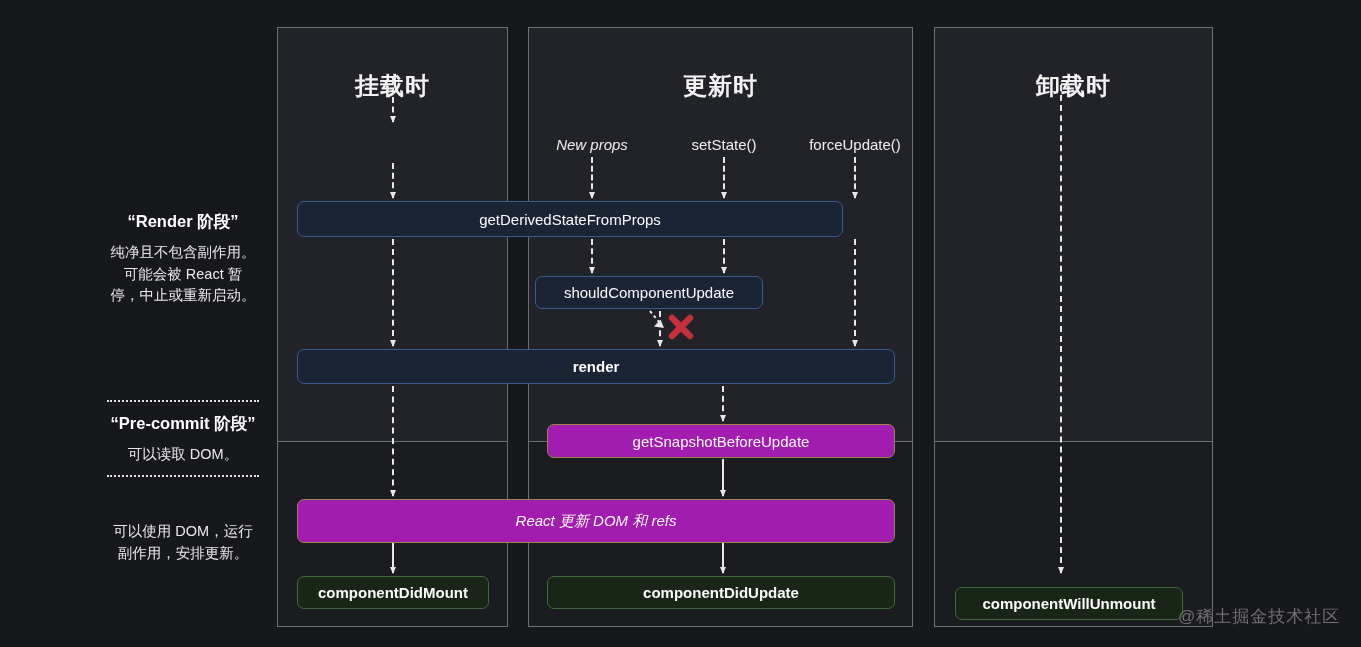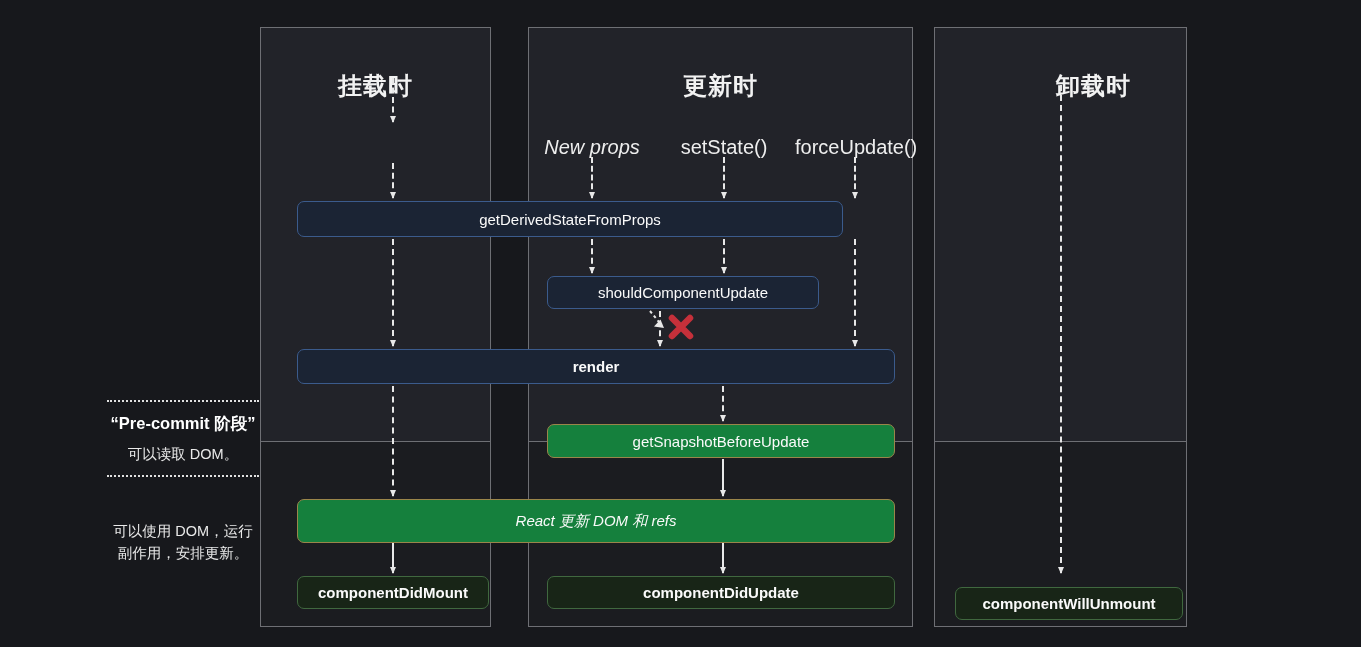--- a/index.html
+++ b/index.html
@@ -13,61 +13,67 @@
   .col{position:absolute;top:27px;height:600px;border:1px solid #6e6f74;background:#1b1c20;box-sizing:border-box;}
   .col .upper{position:absolute;left:0;right:0;top:0;height:413px;background:#222329;border-bottom:1px solid #6e6f74;}
   .col-title{position:absolute;top:42px;width:100%;text-align:center;font-size:24px;font-weight:bold;letter-spacing:1px;}
   
   .node{
     position:absolute;box-sizing:border-box;border-radius:7px;
     display:flex;align-items:center;justify-content:center;
     font-size:15px;color:#fafafa;z-index:6;
   }
   .blue {background:#1b2434;border:1.5px solid #3b5b8c;}
-  .gold {background:#15803d;border:1.5px solid #9a854a;}
+  .gold {background:#a21caf;border:1.5px solid #9a854a;}
   .green{background:#182517;border:1.5px solid #40683f;}
   .bold{font-weight:bold;}
   .italic{font-style:italic;}
   
   .varrow{position:absolute;width:0;border-left:2px dashed #e8e8e8;z-index:3;}
   .varrow.solid{border-left-style:solid;}
   .varrow::after{
     content:"";position:absolute;left:-4px;bottom:-1px;width:0;height:0;
     border:3.5px solid transparent;border-top:7px solid #e8e8e8;border-bottom:none;
   }
   
-  .trigger{position:absolute;top:136px;font-size:20px;text-align:center;color:#eeeeee;z-index:4;}
+  .trigger{position:absolute;top:136px;font-size:15px;text-align:center;color:#eeeeee;z-index:4;}
   
   .phase{position:absolute;left:92px;width:182px;text-align:center;z-index:2;}
   .phase-title{font-size:16.5px;font-weight:bold;margin-bottom:9px;color:#ffffff;}
   .phase-desc{font-size:14.5px;line-height:21.5px;color:#e9e9e9;}
   .dotted-rule{position:absolute;left:107px;width:152px;border-top:2.5px dotted #e0e0e0;z-index:2;}
   
   .watermark{position:absolute;left:1178px;top:605px;font-size:17px;color:#707070;letter-spacing:1px;z-index:8;}
   .red-x{position:absolute;z-index:7;}
   .cursor-arrow{position:absolute;z-index:7;}
 </style>
 </head>
 <body>
 
 <div id="canvas">
 
-  <div class="col" style="left:260px;width:231px;">
+  <div class="col" style="left:277px;width:231px;">
     <div class="upper"></div>
     <div class="col-title">挂载时</div>
   </div>
   <div class="col" style="left:528px;width:385px;">
     <div class="upper"></div>
     <div class="col-title">更新时</div>
   </div>
-  <div class="col" style="left:934px;width:253px;padding-left:33px;">
+  <div class="col" style="left:934px;width:279px;">
     <div class="upper"></div>
     <div class="col-title">卸载时</div>
   </div>
 
+  <div class="phase" style="top:211px;">
+    <div class="phase-title">“Render 阶段”</div>
+    <div class="phase-desc">纯净且不包含副作用。</div>
+    <div class="phase-desc">可能会被 React 暂</div>
+    <div class="phase-desc">停，中止或重新启动。</div>
+  </div>
 
   <div class="dotted-rule" style="top:400px;"></div>
 
   <div class="phase" style="top:413px;text-align:center;">
     <div class="phase-title">“Pre-commit 阶段”</div>
     <div class="phase-desc">可以读取 DOM。</div>
   </div>
 
   <div class="dotted-rule" style="top:475px;"></div>
 
@@ -99,22 +105,23 @@
 
   <svg class="cursor-arrow" style="left:646px;top:309px;" width="26" height="28">
     <line x1="4" y1="2" x2="13" y2="13" stroke="#e8e8e8" stroke-width="2" stroke-dasharray="3,3"></line>
     <polygon points="18,19 8,17.5 14.5,10.5" fill="#e8e8e8"></polygon>
   </svg>
   <svg class="red-x" style="left:667px;top:313px;" width="28" height="28">
     <path d="M5 5 L23 23 M23 5 L5 23" stroke="#c5303a" stroke-width="6.5" stroke-linecap="round"></path>
   </svg>
 
   <div class="node blue" style="left:297px;top:201px;width:546px;height:36px;">getDerivedStateFromProps</div>
-  <div class="node blue" style="left:547px;top:276px;width:272px;height:33px;">shouldComponentUpdate</div>
+  <div class="node blue" style="left:535px;top:276px;width:228px;height:33px;">shouldComponentUpdate</div>
   <div class="node blue bold" style="left:297px;top:349px;width:598px;height:35px;">render</div>
   <div class="node gold" style="left:547px;top:424px;width:348px;height:34px;">getSnapshotBeforeUpdate</div>
   <div class="node gold italic" style="left:297px;top:499px;width:598px;height:44px;">React 更新 DOM 和 refs</div>
   <div class="node green bold" style="left:297px;top:576px;width:192px;height:33px;">componentDidMount</div>
   <div class="node green bold" style="left:547px;top:576px;width:348px;height:33px;">componentDidUpdate</div>
   <div class="node green bold" style="left:955px;top:587px;width:228px;height:33px;">componentWillUnmount</div>
 
+  <div class="watermark">@稀土掘金技术社区</div>
 
 </div>
 
 </body></html>

